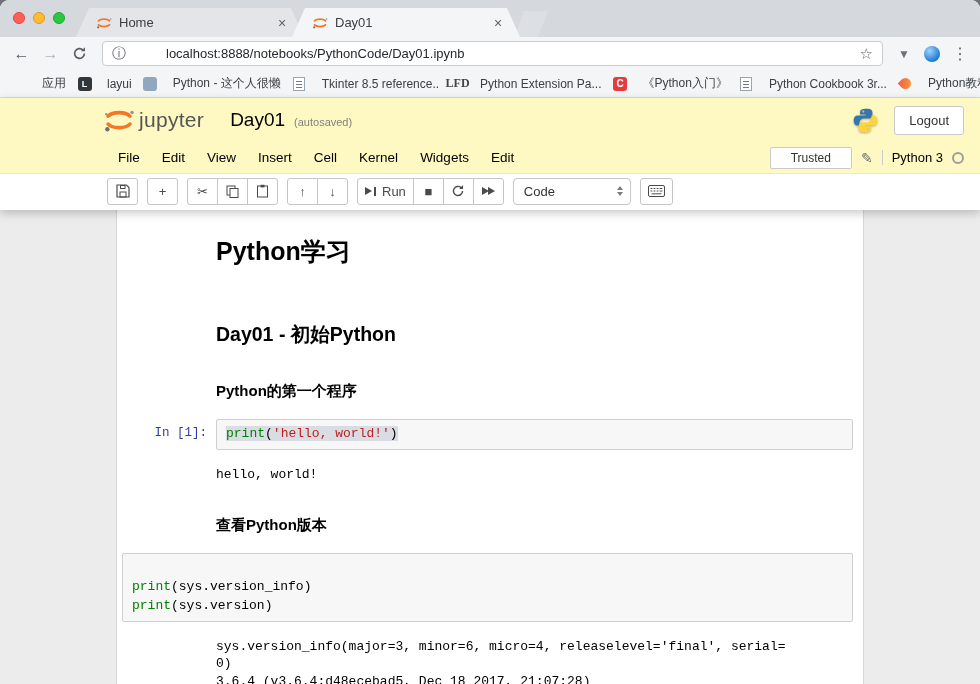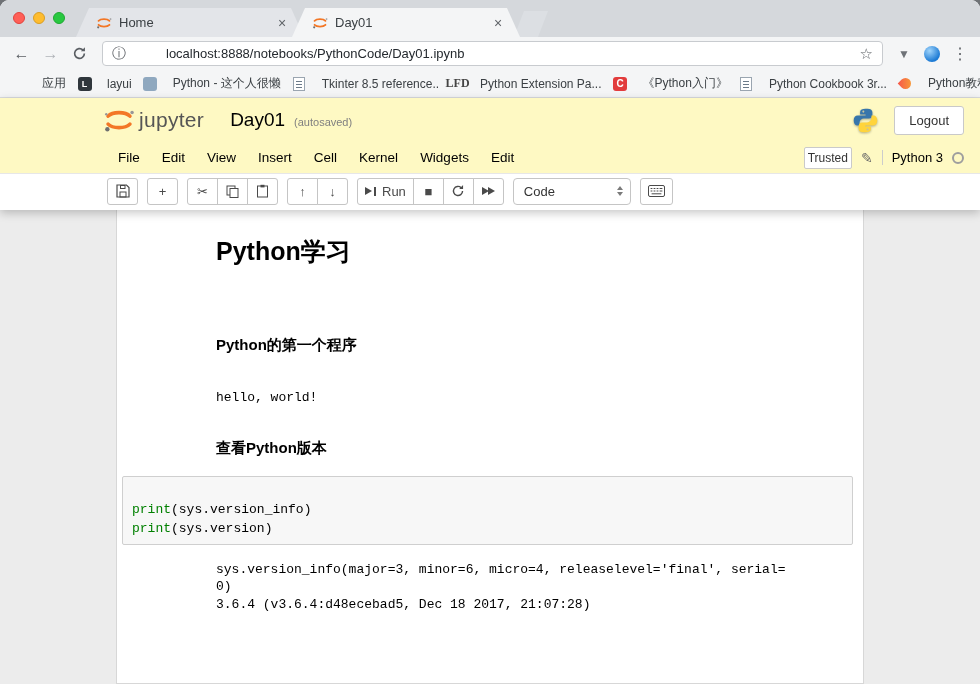--- a/index.html
+++ b/index.html
@@ -56,21 +56,21 @@
   .jp-logo { display:flex; align-items:center; gap:4px; }
   .jp-logo-word { font-size:21px; color:#555; letter-spacing:0.3px; }
   .nb-title { font-size:19px; color:#000; margin-left:26px; }
   .checkpoint { font-size:11px; color:#808080; margin-left:9px; padding-top:3px; }
   .py-logo { margin-left:auto; filter:drop-shadow(0 1px 1px rgba(0,0,0,0.3)); }
   .logout-btn { margin-left:15px; padding:6px 14px; font-size:13px; color:#333; background:#fff; border:1px solid #C9C9C9; border-radius:3px; }
 
   .jp-menubar { height:32px; border-bottom:1px solid #E7E7E7; display:flex; align-items:center; padding:0 16px 0 107px; }
   .menu-item { padding:0 11px; font-size:13.5px; color:#000; }
   .menubar-right { margin-left:auto; display:flex; align-items:center; gap:9px; }
-  .trusted-badge { border:1px solid #CACACA; border-radius:2px; padding:3px 3px; font-size:12px; color:#333; background:#fff; }
+  .trusted-badge { border:1px solid #CACACA; border-radius:2px; padding:3px 20px; font-size:12px; color:#333; background:#fff; }
   .pencil { color:#666; font-size:14px; }
   .vdiv { width:1px; height:15px; background:#CCC; }
   .kernel-name { font-size:13px; color:#000; }
   .kernel-ring { width:12px; height:12px; border:2px solid #9E9E9E; border-radius:50%; }
 
   .jp-toolbar { height:36px; display:flex; align-items:center; gap:9px; padding:0 0 2px 107px; background:#fff; }
   .tb-group { display:flex; }
   .tb-btn { height:27px; min-width:31px; padding:0 7px; background:#fff; border:1px solid #C5C5C5; display:flex; align-items:center; justify-content:center; font-size:13px; color:#4A4A4A; }
   .tb-btn + .tb-btn { margin-left:-1px; }
   .tb-group .tb-btn:first-child { border-radius:3px 0 0 3px; }
@@ -328,30 +328,39 @@
 
       <div class="cell">
         <div class="prompt"></div>
         <div class="cell-content">
             <div class="md-h1">Python学习</div>
           </div>
       </div>
 
       <div class="cell">
         <div class="prompt"></div>
+        <div class="cell-content">
+            <div class="md-h2">Day01 - 初始Python</div>
+          </div>
       </div>
 
       <div class="cell">
         <div class="prompt"></div>
         <div class="cell-content">
             <div class="md-h3">Python的第一个程序</div>
           </div>
       </div>
 
       <div class="cell">
+        <div class="prompt">In [1]:</div>
+        <div class="cell-content">
+          <div class="input-area">
+            <div class="code-line"><span class="sel-highlight"><span class="tok-fn">print</span><span>(</span><span class="tok-str">'hello, world!'</span><span>)</span></span></div>
+          </div>
+        </div>
       </div>
 
       <div class="cell">
         <div class="prompt"></div>
         <div class="cell-content">
           <div class="output-area">
             <div class="out-line">hello, world!</div>
           </div>
         </div>
       </div>

